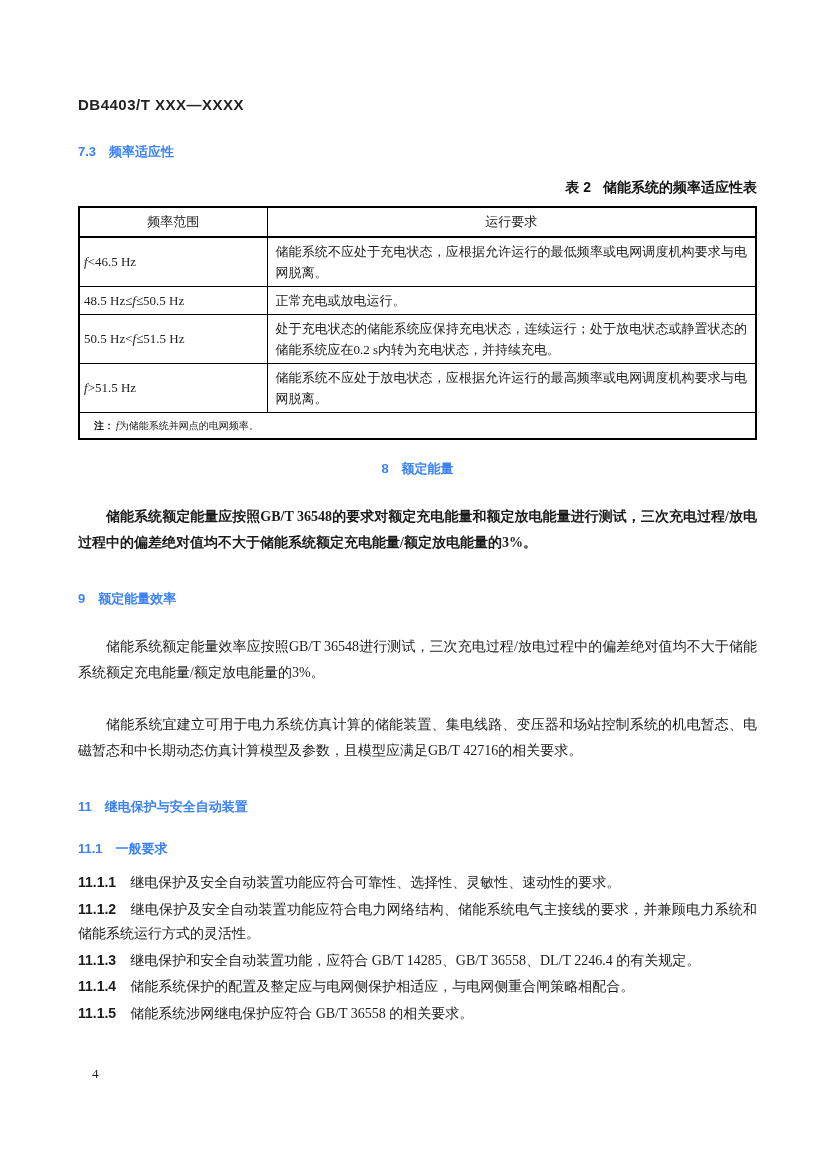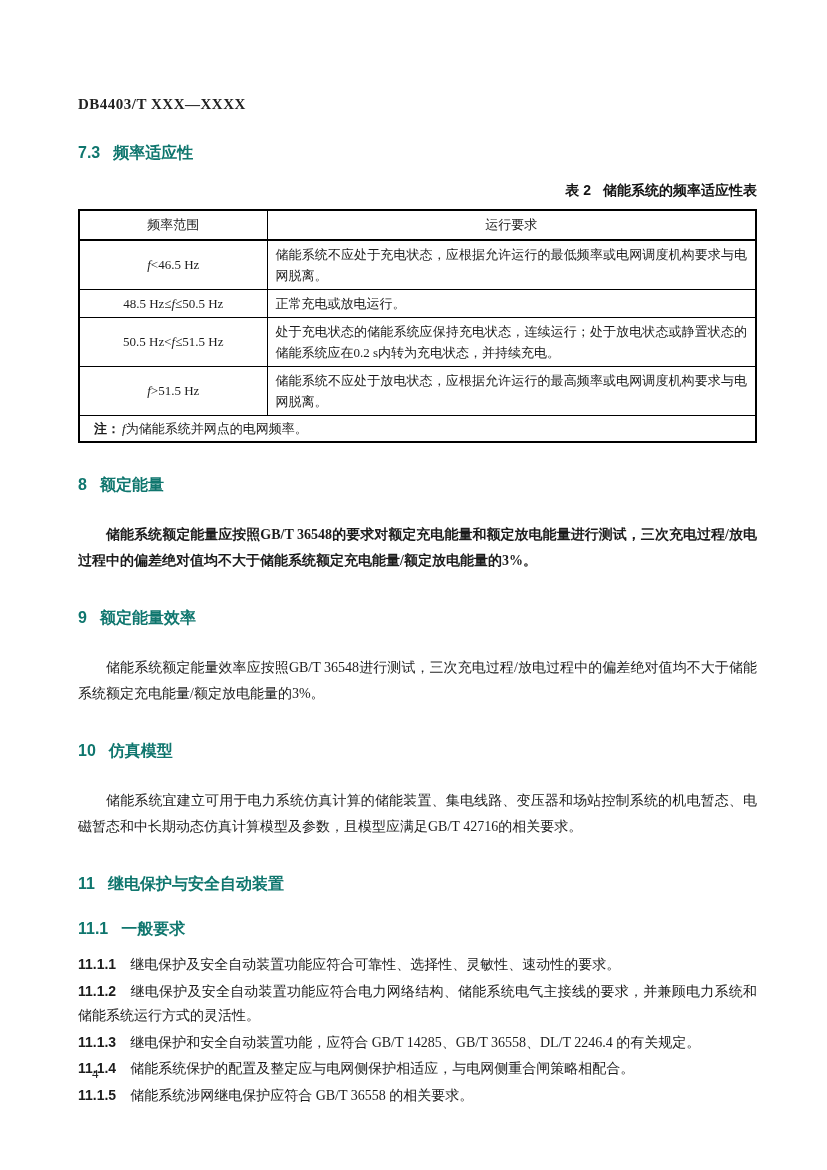--- a/index.html
+++ b/index.html
@@ -13,35 +13,35 @@
     font-family:"Liberation Serif","DejaVu Serif",serif;
     font-size:14px;
     overflow:hidden;
   }
   .content {
     position:absolute;
     left:78px; top:96px;
     width:679px;
   }
   .doc-header {
-    font-family:Liberation Serif, serif;
+    font-family:Liberation Sans, sans-serif;
     font-weight:700;
     font-size:15px;
     letter-spacing:0.5px;
     color:#222;
   }
   .sec-heading {
     font-family:"Liberation Sans","DejaVu Sans",sans-serif;
     font-weight:700;
-    font-size:16px;
-    color:#0f766e;
+    font-size:13px;
+    color:#3b82f6;
   }
   .sec-heading .num { margin-right:13px; }
   .h-73   { margin-top:30px; }
-  .h-8    { margin-top:32px; }
+  .h-8    { margin-top:20px;text-align:center; }
   .h-9    { margin-top:34px; }
   .h-10   { margin-top:34px; }
   .h-11   { margin-top:34px; }
   .h-111  { margin-top:24px; }
   .para {
     margin-top:14px;
     text-indent:2em;
     line-height:26px;
     text-align:justify;
     color:#1c1c1c;
@@ -67,33 +67,33 @@
     vertical-align:middle;
   }
   table.freq-table thead th {
     height:30px;
     font-weight:normal;
     text-align:center;
     border-bottom:2px solid #000;
   }
   td.range-cell {
     width:188px;
-    text-align:center;
+    text-align:left;
     padding:2px 4px;
   }
   td.req-cell {
     padding:3px 8px;
     line-height:21px;
     text-align:justify;
   }
   tr.row-single td { height:26px; }
   td.note-cell {
     border-top:2px solid #000;
     padding:4px 8px 4px 14px;
-    font-size:13px;
+    font-size:10px;
     line-height:17px;
   }
   .note-label {
     font-family:"Liberation Sans","DejaVu Sans",sans-serif;
     font-weight:700;
     margin-right:2px;
   }
   .mi {
     font-family:"Liberation Serif","DejaVu Serif",serif;
     font-style:italic;
@@ -169,23 +169,20 @@
     <div class="sec-heading h-8">
       <span class="num">8</span><span>额定能量</span>
     </div>
     <p class="para" style="margin-top:26px;font-weight:bold;">储能系统额定能量应按照GB/T 36548的要求对额定充电能量和额定放电能量进行测试，三次充电过程/放电过程中的偏差绝对值均不大于储能系统额定充电能量/额定放电能量的3%。</p>
 
     <div class="sec-heading h-9">
       <span class="num">9</span><span>额定能量效率</span>
     </div>
     <p class="para" style="margin-top:26px;">储能系统额定能量效率应按照GB/T 36548进行测试，三次充电过程/放电过程中的偏差绝对值均不大于储能系统额定充电能量/额定放电能量的3%。</p>
 
-    <div class="sec-heading h-10">
-      <span class="num">10</span><span>仿真模型</span>
-    </div>
     <p class="para" style="margin-top:26px;">储能系统宜建立可用于电力系统仿真计算的储能装置、集电线路、变压器和场站控制系统的机电暂态、电磁暂态和中长期动态仿真计算模型及参数，且模型应满足GB/T 42716的相关要求。</p>
 
     <div class="sec-heading h-11">
       <span class="num">11</span><span>继电保护与安全自动装置</span>
     </div>
 
     <div class="sec-heading h-111">
       <span class="num">11.1</span><span>一般要求</span>
     </div>
 

